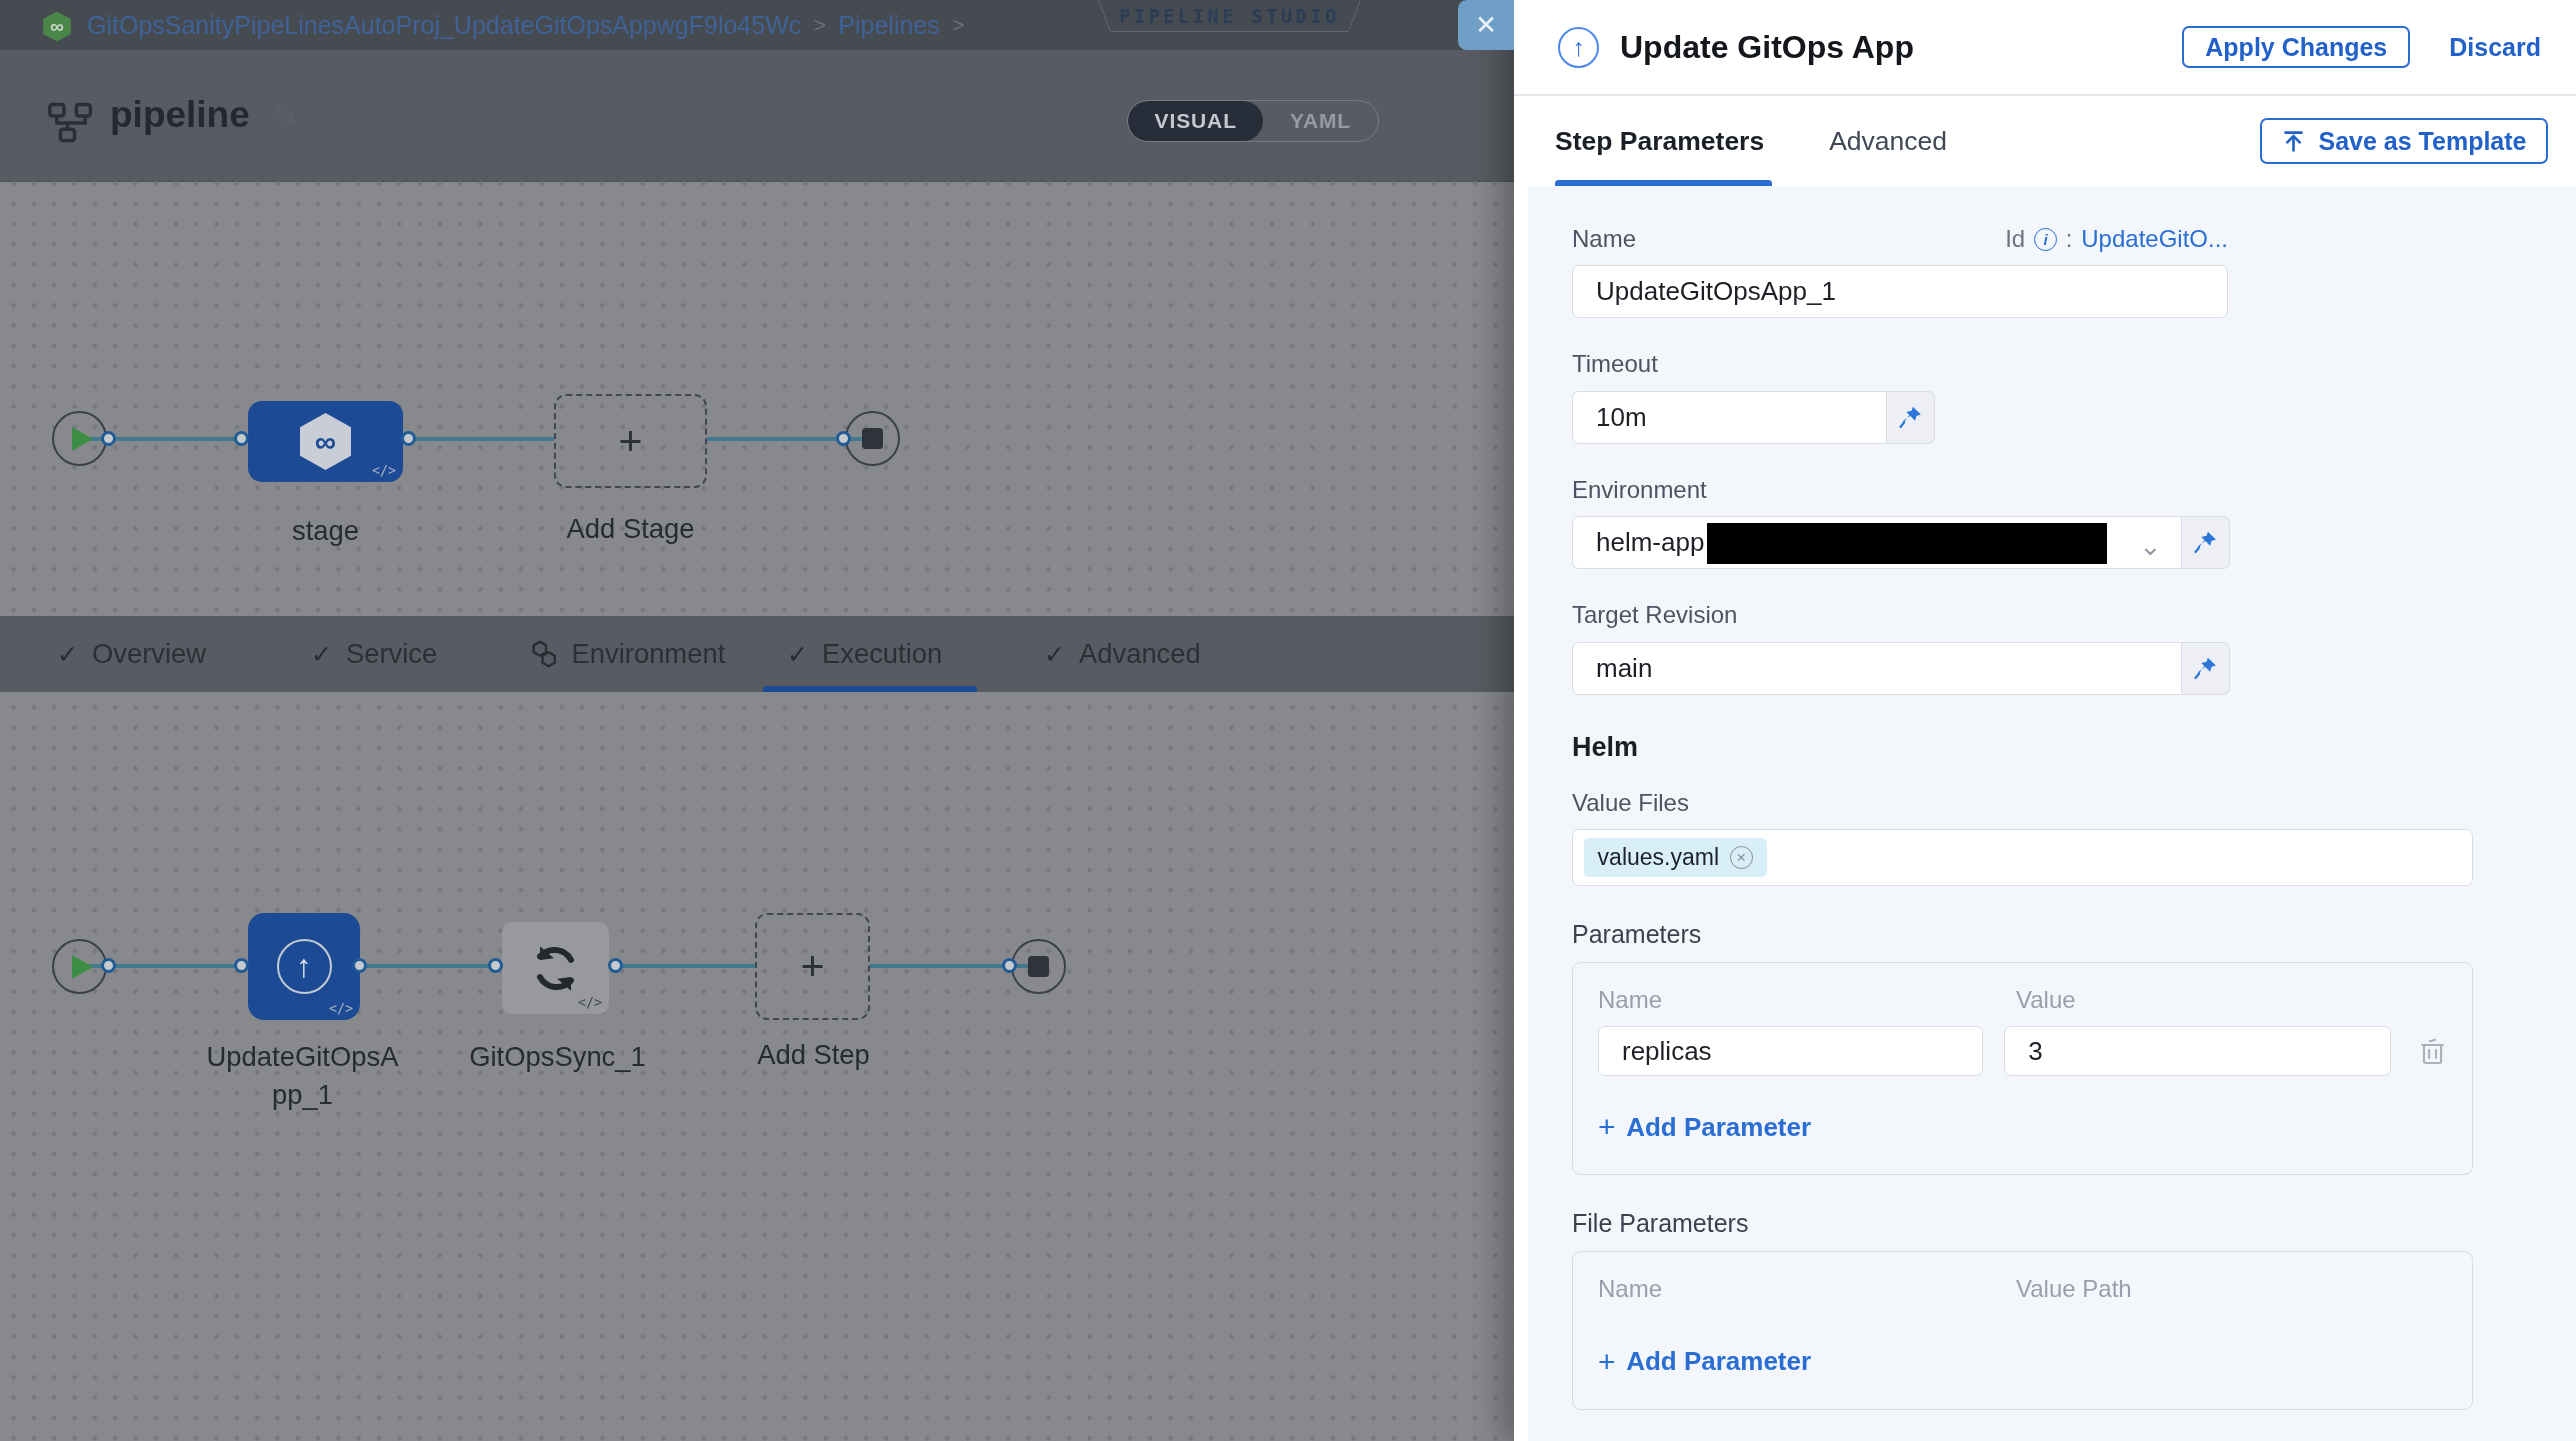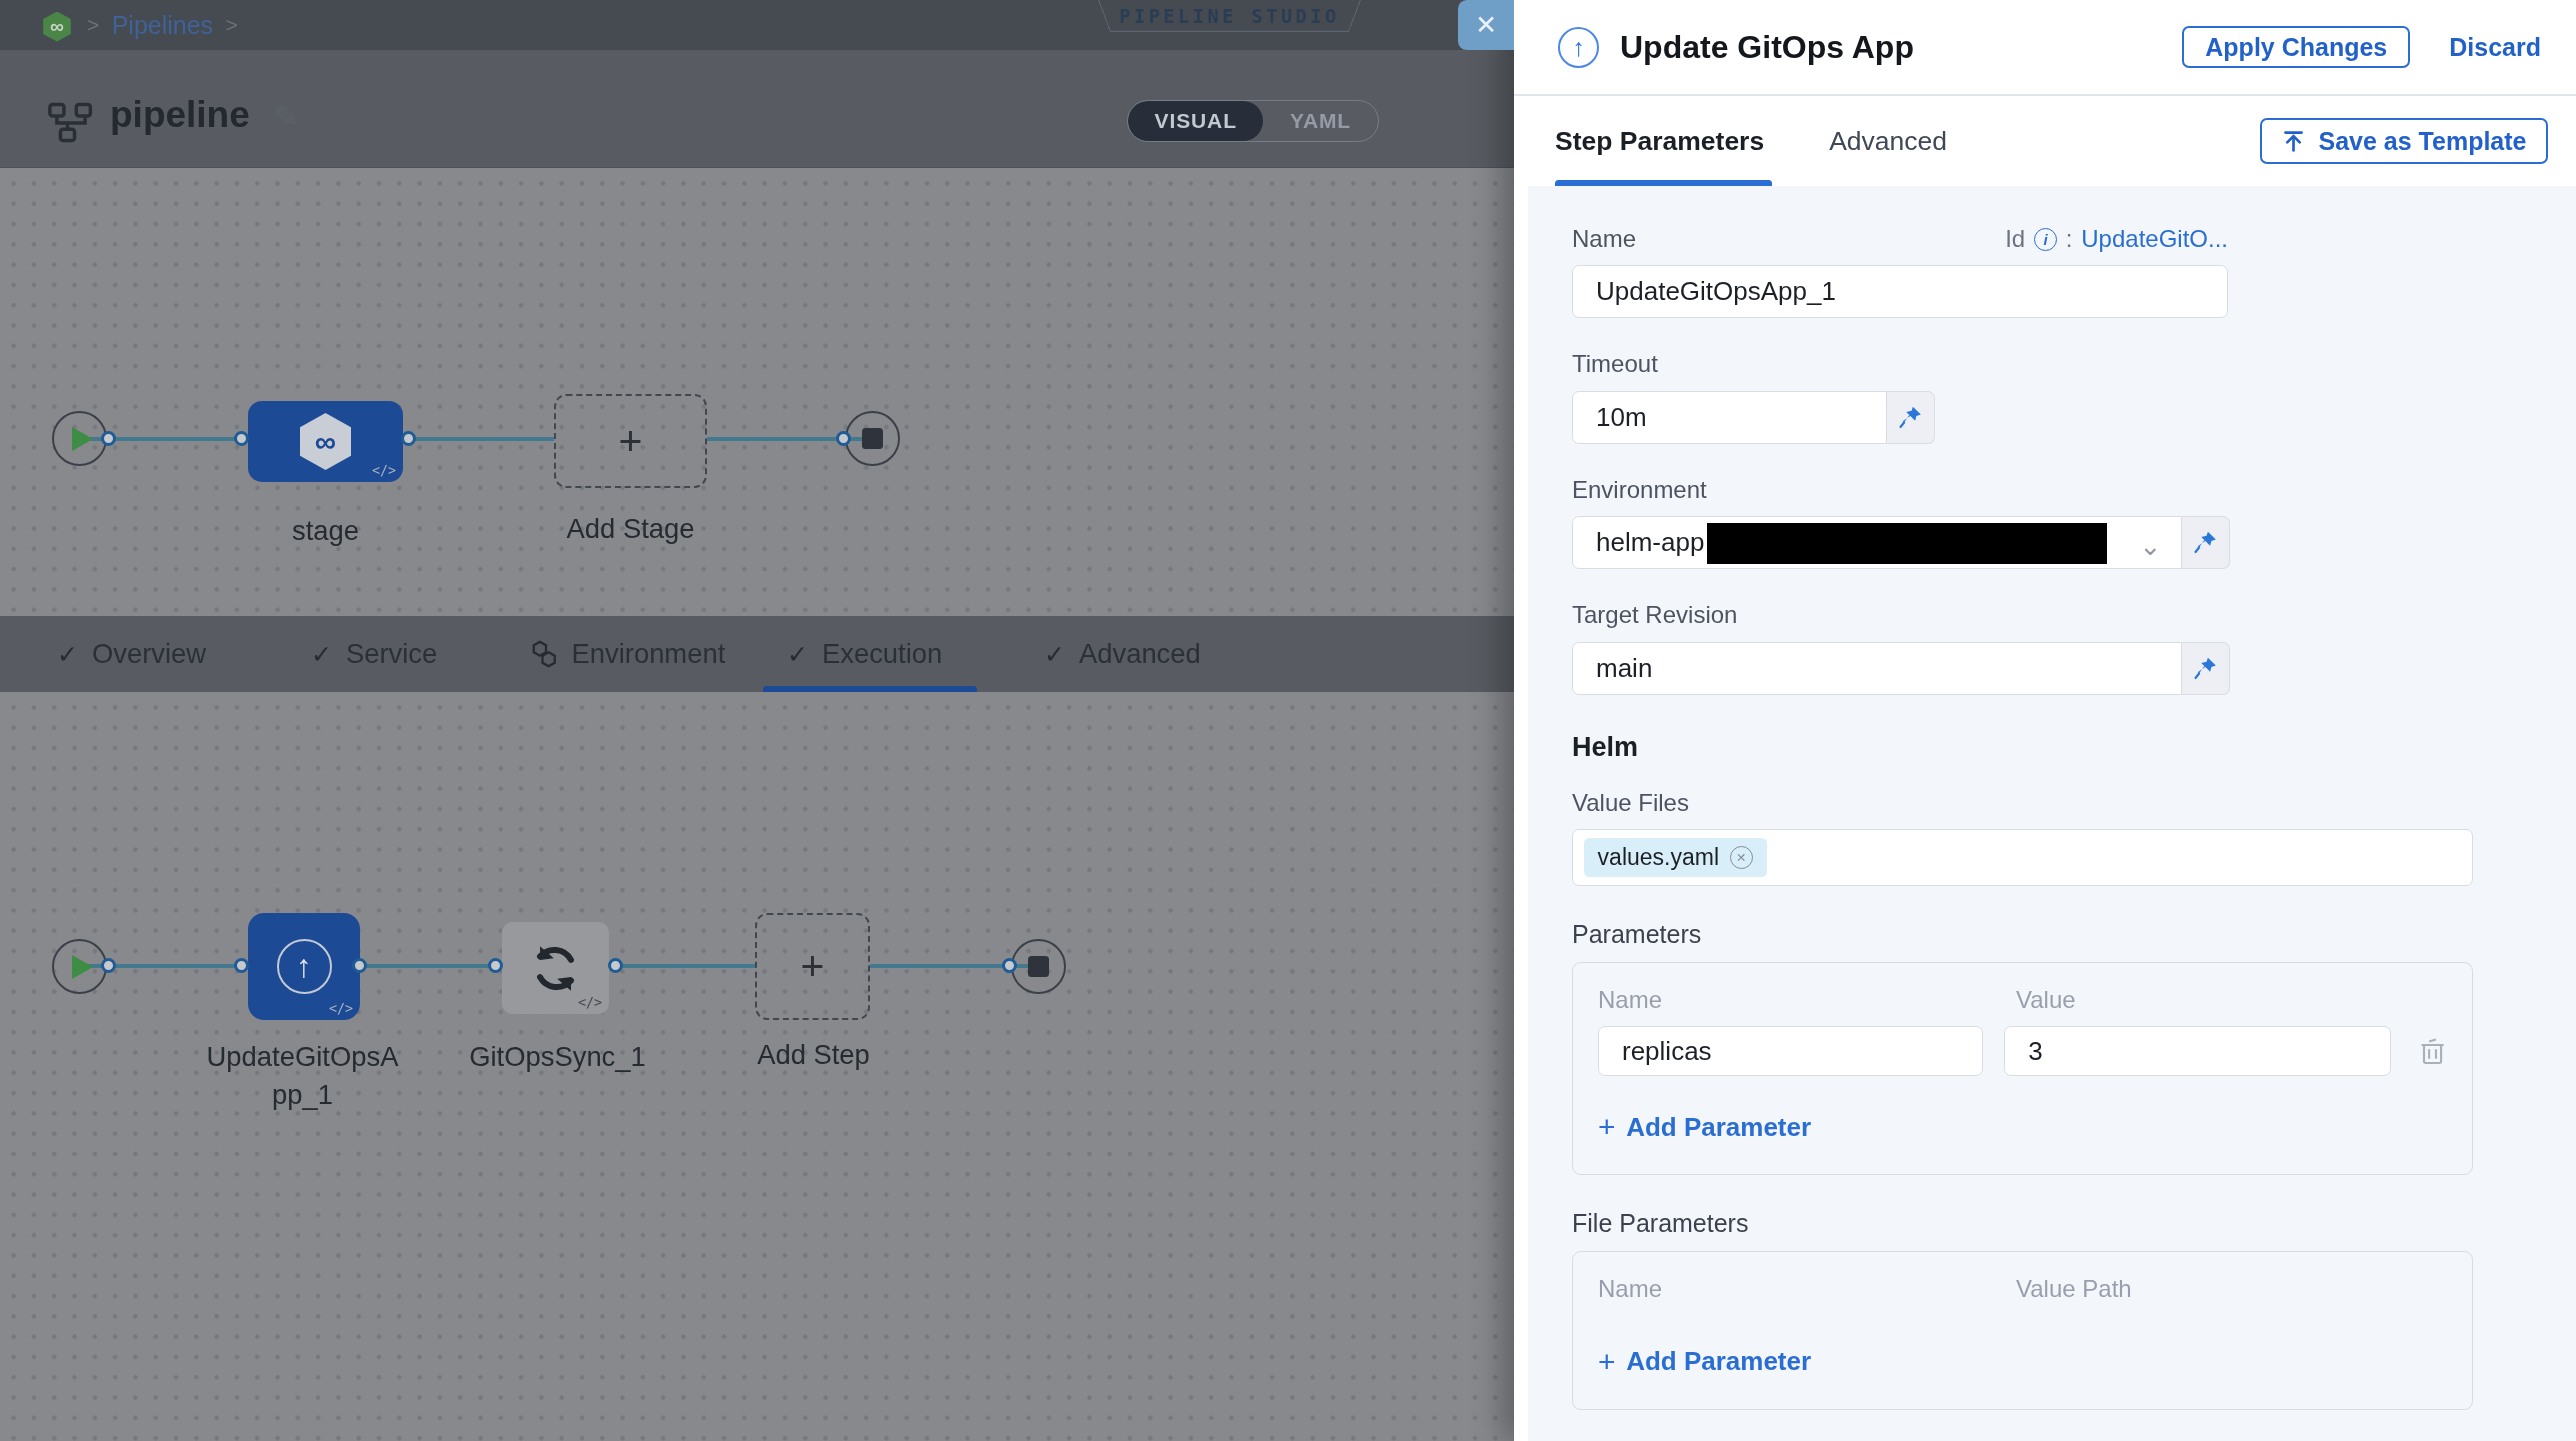--- a/index.html
+++ b/index.html
@@ -14,21 +14,21 @@
     clip-path:polygon(50% 0,96% 25%,96% 75%,50% 100%,4% 75%,4% 25%); display:flex; align-items:center; justify-content:center;
     color:#c6d4c4; font-size:19.5px; font-weight:bold; }
   .crumbs { position:absolute; left:87px; top:0; height:50px; display:flex; align-items:center; gap:12.4px; font-size:25px; }
   .crumb-link { color:#3f6297; cursor:pointer; }
   .crumb-sep { color:#6d727b; font-size:21px; }
   .studio-badge { position:absolute; left:1097px; top:-3.5px; width:265px; height:39px; background:#464B52;
     border:1.8px solid #5d6570; border-top:none; transform:perspective(62px) rotateX(-10deg); transform-origin:top center; }
   .studio-text { position:absolute; left:1097px; top:6.2px; width:265px; text-align:center; color:#2b3c55;
     font-family:"DejaVu Sans Mono",monospace; font-size:18.6px; font-weight:bold; letter-spacing:3.5px; }
 
-  .phead { position:absolute; left:0; top:50px; width:1514px; height:118px; background:#585C62; border-bottom:0.9px solid #4e5258; }
+  .phead { position:absolute; left:0; top:50px; width:1514px; height:132px; background:#585C62; border-bottom:0.9px solid #4e5258; }
   .pipe-icon { position:absolute; left:46px; top:51px; }
   .pipe-title { position:absolute; left:110px; top:44px; font-size:37px; font-weight:bold; color:#24292f; }
   .pencil-icon { position:absolute; left:274px; top:49px; font-size:30px; color:#5d6269; }
   .toggle { position:absolute; left:1127px; top:50px; height:42px; display:flex; border:1.8px solid #767c85; border-radius:23px; overflow:hidden; }
   .seg { display:flex; align-items:center; padding:0 26.5px; font-size:21px; font-weight:bold; letter-spacing:0.9px; }
   .seg-visual { background:#272d39; color:#c3c8d1; border-radius:21px; }
   .seg-yaml { color:#959ba6; }
 
   .canvas { position:absolute; left:0; width:1514px;
     background-image:radial-gradient(#76787d 1.9px, transparent 2.5px); background-size:20.3px 20.3px; background-position:3.5px 5.3px; }
@@ -113,20 +113,21 @@
 </head>
 <body>
 
 <div id="left">
 
   <div class="topbar">
     <div class="crumb-icon">
       <span>∞</span>
     </div>
     <div class="crumbs">
+      <span class="crumb-link">GitOpsSanityPipeLinesAutoProj_UpdateGitOpsAppwgF9lo45Wc</span>
       <span class="crumb-sep">&gt;</span>
       <span class="crumb-link">Pipelines</span>
       <span class="crumb-sep">&gt;</span>
     </div>
     <div class="studio-badge"></div>
     <div class="studio-text">PIPELINE STUDIO</div>
   </div>
 
   <div class="phead">
     <svg class="pipe-icon" width="50" height="44" viewBox="0 0 56 50">

